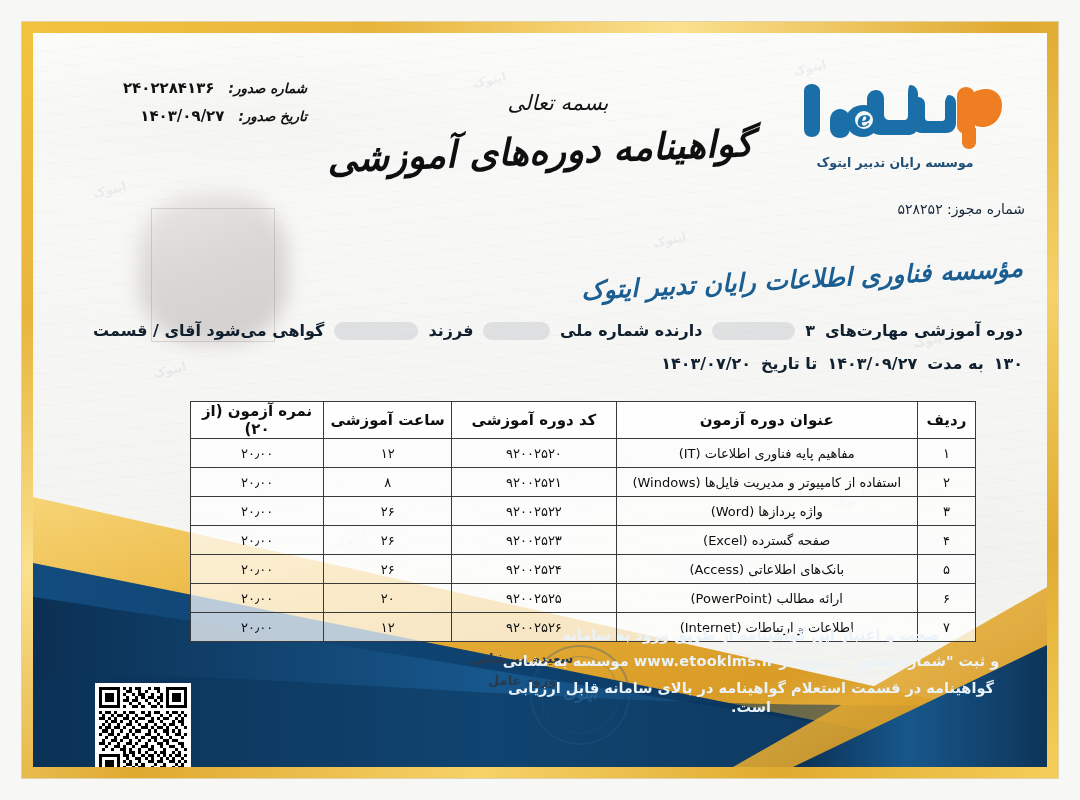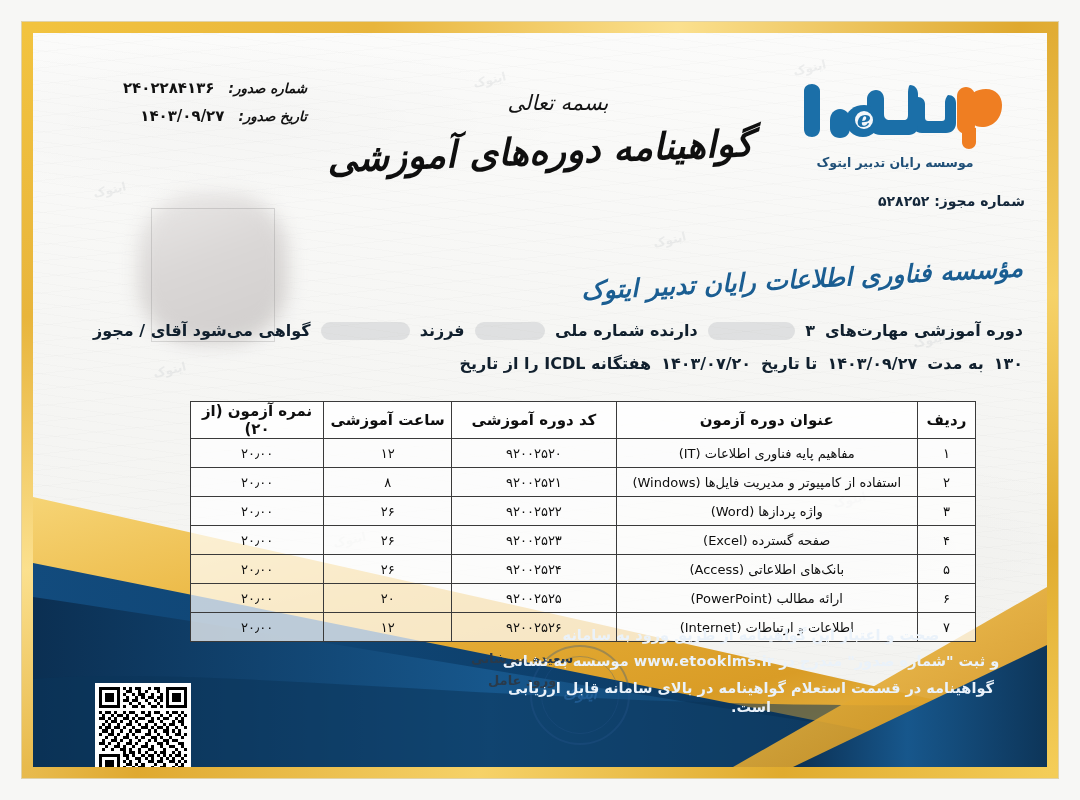--- a/index.html
+++ b/index.html
@@ -66,21 +66,21 @@
 
   
   .logo-block{position:absolute;right:22px;top:42px;width:260px;text-align:center;}
   .logo-mark{display:block;margin:0 auto;}
   .logo-sub{
     font-size:12.5px;color:#1f4f77;letter-spacing:2.5px;margin-top:2px;font-weight:600;
   }
   .lic{
     position:absolute;right:22px;top:160px;text-align:right;direction:rtl;
   }
-  .lic div{font-size:14px;color:#14273a;font-weight:700;margin-bottom:6px;white-space:nowrap;}
+  .lic div{font-size:14px;color:#14273a;font-weight:400;margin-bottom:6px;white-space:nowrap;margin-top:8px;}
 
   .org-script{
     position:absolute;right:24px;top:232px;
     font-size:25px;color:#1b5e92;font-style:italic;font-weight:600;
     font-family:"DejaVu Serif","Liberation Serif",serif;
     transform:rotate(-3deg);white-space:nowrap;
     text-shadow:0 1px 0 rgba(255,255,255,.6);
   }
 
   
@@ -245,29 +245,28 @@
 
     <div class="body-lines">
       <div class="bline">
         <span>دوره آموزشی مهارت‌های</span>
         <span class="num">۳</span>
         <span class="redact r-nid"></span>
         <span>دارنده شماره ملی</span>
         <span class="redact r-father"></span>
         <span>فرزند</span>
         <span class="redact r-name"></span>
-        <span>گواهی می‌شود آقای / مجوز</span>
+        <span>گواهی می‌شود آقای / قسمت</span>
       </div>
       <div class="bline">
         <span class="num">۱۳۰</span>
         <span>به مدت</span>
         <span class="num">۱۴۰۳/۰۹/۲۷</span>
         <span>تا تاریخ</span>
         <span class="num">۱۴۰۳/۰۷/۲۰</span>
-        <span>هفتگانه ICDL را از تاریخ</span>
       </div>
     </div>
 
     <table class="courses">
       <thead>
         <tr>
           <th class="col-radif">ردیف</th>
           <th class="col-title">عنوان دوره آزمون</th>
           <th class="col-code">کد دوره آموزشی</th>
           <th class="col-hours">ساعت آموزشی</th>

